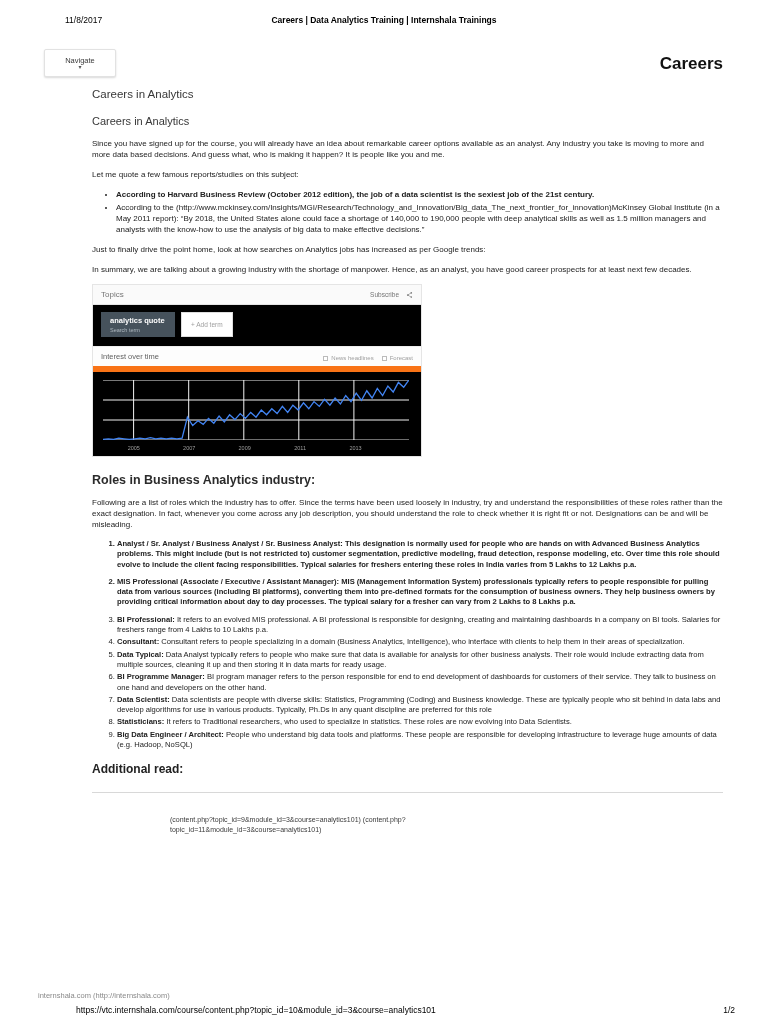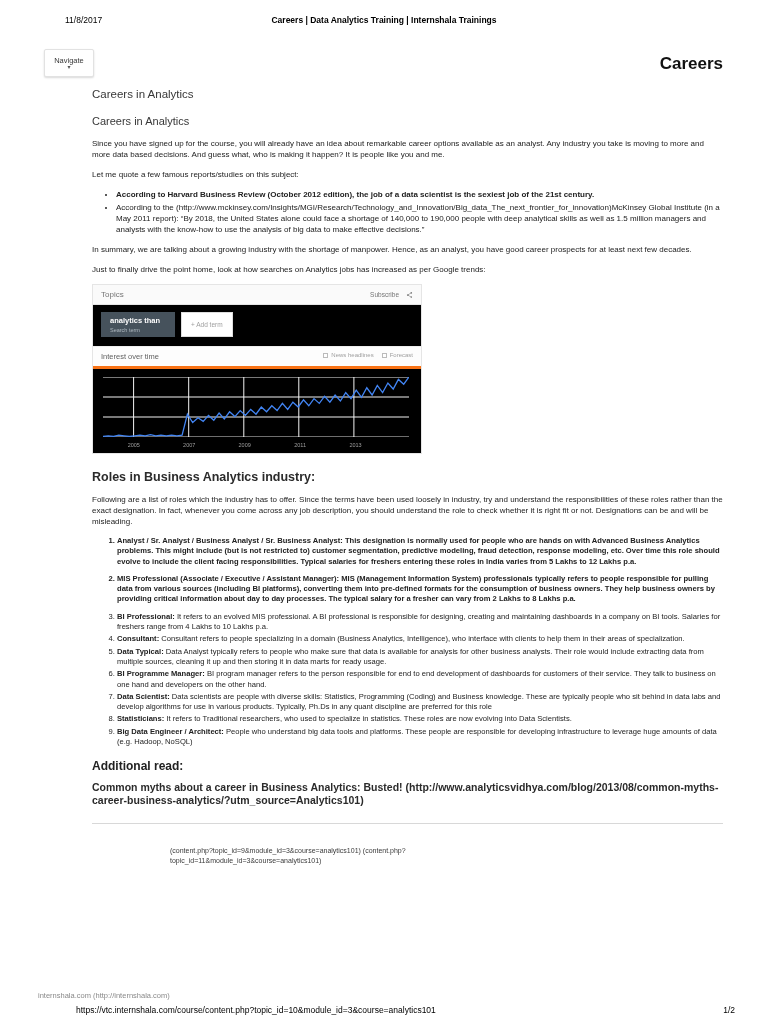--- a/index.html
+++ b/index.html
@@ -6,21 +6,21 @@
   html, body { margin: 0; padding: 0; }
   body {
     width: 768px; height: 1024px; position: relative; overflow: hidden;
     background: #ffffff; color: #1c1c1c;
     font-family: "Liberation Sans", "DejaVu Sans", sans-serif;
   }
   .print-date { position: absolute; top: 15px; left: 33px; font-size: 8.5px; color: #000; margin-left: 32px; }
   .print-title { position: absolute; top: 15px; left: 0; right: 0; text-align: center; font-size: 8.5px; font-weight: bold; color: #000; }
 
   .navigate-btn {
-    position: absolute; top: 49px; left: 44px; width: 50px; height: 28px;
+    position: absolute; top: 49px; left: 44px; width: 72px; height: 28px;
     background: #fff; border: 1px solid #e2e2e2; border-radius: 2px;
     box-shadow: 0 1px 2px rgba(0,0,0,0.15);
     display: flex; flex-direction: column; align-items: center; justify-content: center;
     font-size: 7.5px; color: #3a3a3a; cursor: pointer; padding: 0; font-family: inherit;
   }
   .navigate-btn .caret { font-size: 6px; line-height: 5px; color: #555; }
 
   .careers-title { position: absolute; top: 54px; right: 45px; font-size: 17px; font-weight: bold; color: #111; }
 
   .content { position: absolute; left: 92px; top: 88px; width: 631px; }
@@ -37,21 +37,21 @@
   .gt-header { display: flex; justify-content: space-between; align-items: center; padding: 5px 8px; background: #fafafa; border-bottom: 1px solid #e5e5e5; }
   .gt-topics { font-size: 8px; color: #757575; }
   .gt-actions { display: flex; align-items: center; gap: 7px; }
   .gt-subscribe { font-size: 6.5px; color: #757575; }
   .gt-share svg { display: block; }
   .gt-terms { display: flex; gap: 6px; padding: 7px 8px 9px; border-bottom: 1px solid #eee; }
   .gt-card { background: #46525c; color: #fff; padding: 4px 9px; min-width: 74px; }
   .gt-card-term { font-size: 7.5px; font-weight: bold; }
   .gt-card-sub { font-size: 5.5px; color: #aeb8bf; margin-top: 2px; }
   .gt-add { border: 1px solid #ddd; color: #9e9e9e; font-size: 6.5px; display: flex; align-items: center; padding: 0 9px; background: #fff; }
-  .gt-io-header { display: flex; justify-content: space-between; align-items: flex-start; padding: 5px 8px; border-bottom: 3px solid #f97316; background: #fdfdfd; }
+  .gt-io-header { display: flex; justify-content: space-between; align-items: flex-end; padding: 5px 8px; border-bottom: 6px solid #f97316; background: #fdfdfd; }
   .gt-io-label { font-size: 7.5px; color: #616161; }
   .gt-io-controls { display: flex; gap: 8px; align-items: center; }
   .gt-check { display: flex; align-items: center; gap: 3px; font-size: 6px; color: #9e9e9e; }
   .gt-checkbox { width: 5px; height: 5px; border: 1px solid #bbb; background: #fff; display: inline-block; }
   .gt-chart { position: relative; padding: 8px 10px 16px; }
   .gt-svg { display: block; }
   .gt-xlabels { position: absolute; left: 10px; right: 10px; bottom: 3px; height: 8px; font-size: 5.5px; color: #9e9e9e; }
   .gt-xlabels span { position: absolute; transform: translateX(-50%); }
 
   .h-roles { font-size: 12.5px; font-weight: 700; color: #2b2b2b; margin: 14px 0 10px; }
@@ -86,38 +86,38 @@
 
 <div class="content">
   <h1 class="h-main">Careers in Analytics</h1>
   <h2 class="h-sub">Careers in Analytics</h2>
   <p class="body">Since you have signed up for the course, you will already have an idea about remarkable career options available as an analyst. Any industry you take is moving to more and more data based decisions. And guess what, who is making it happen? It is people like you and me.</p>
   <p class="body">Let me quote a few famous reports/studies on this subject:</p>
   <ul class="reports">
       <li><strong>According to Harvard Business Review (October 2012 edition), the job of a data scientist is the sexiest job of the 21st century.</strong></li>
       <li>According to the (http://www.mckinsey.com/Insights/MGI/Research/Technology_and_Innovation/Big_data_The_next_frontier_for_innovation)McKinsey Global Institute (in a May 2011 report): “By 2018, the United States alone could face a shortage of 140,000 to 190,000 people with deep analytical skills as well as 1.5 million managers and analysts with the know-how to use the analysis of big data to make effective decisions.”</li>
     </ul>
+  <p class="body">Just to finally drive the point home, look at how searches on Analytics jobs has increased as per Google trends:</p>
   <p class="body">In summary, we are talking about a growing industry with the shortage of manpower. Hence, as an analyst, you have good career prospects for at least next few decades.</p>
-  <p class="body">Just to finally drive the point home, look at how searches on Analytics jobs has increased as per Google trends:</p>
 
   <div class="gt">
     <div class="gt-header">
       <span class="gt-topics">Topics</span>
       <span class="gt-actions">
         <span class="gt-subscribe">Subscribe</span>
         <span class="gt-share">
           <svg width="7" height="8" viewBox="0 0 24 24">
               <path fill="#757575" d="M18 16c-.8 0-1.5.3-2 .8L8.9 12.7c0-.2.1-.5.1-.7s0-.5-.1-.7L16 7.2c.5.5 1.2.8 2 .8 1.7 0 3-1.3 3-3s-1.3-3-3-3-3 1.3-3 3c0 .2 0 .5.1.7L8 9.8C7.5 9.3 6.8 9 6 9c-1.7 0-3 1.3-3 3s1.3 3 3 3c.8 0 1.5-.3 2-.8l7.1 4.2c0 .2-.1.4-.1.6 0 1.6 1.3 2.9 2.9 2.9s2.9-1.3 2.9-2.9-1.2-3-2.8-3z"></path>
             </svg>
         </span>
       </span>
     </div>
     <div class="gt-terms">
       <div class="gt-card">
-        <div class="gt-card-term">analytics than</div>
+        <div class="gt-card-term">analytics quote</div>
         <div class="gt-card-sub">Search term</div>
       </div>
       <div class="gt-add">
         <span>+ Add term</span>
       </div>
     </div>
     <div class="gt-io-header">
       <span class="gt-io-label">Interest over time</span>
       <span class="gt-io-controls">
         <span class="gt-check">
@@ -162,21 +162,20 @@
       <li><strong>Consultant: </strong>Consultant refers to people specializing in a domain (Business Analytics, Intelligence), who interface with clients to help them in their areas of specialization.</li>
       <li><strong>Data Typical: </strong>Data Analyst typically refers to people who make sure that data is available for analysis for other business analysts. Their role would include extracting data from multiple sources, cleaning it up and then storing it in data marts for ready usage.</li>
       <li><strong>BI Programme Manager: </strong>BI program manager refers to the person responsible for end to end development of dashboards for customers of their service. They talk to business on one hand and developers on the other hand.</li>
       <li><strong>Data Scientist: </strong>Data scientists are people with diverse skills: Statistics, Programming (Coding) and Business knowledge. These are typically people who sit behind in data labs and develop algorithms for use in various products. Typically, Ph.Ds in any quant discipline are preferred for this role</li>
       <li><strong>Statisticians: </strong>It refers to Traditional researchers, who used to specialize in statistics. These roles are now evolving into Data Scientists.</li>
       <li><strong>Big Data Engineer / Architect: </strong>People who understand big data tools and platforms. These people are responsible for developing infrastructure to leverage huge amounts of data (e.g. Hadoop, NoSQL)</li>
     </ol>
 
   <h3 class="h-add">Additional read:</h3>
   <div>
-      <div class="read-link">Common myths about a career in Business Analytics: Busted! (http://www.analyticsvidhya.com/blog/2013/08/common-myths-career-business-analytics/?utm_source=Analytics101)</div>
     </div>
 
   <hr class="rule">
   <div class="nav-links">(content.php?topic_id=9&amp;module_id=3&amp;course=analytics101) (content.php?topic_id=11&amp;module_id=3&amp;course=analytics101)</div>
 </div>
 
 <div class="site-link">internshala.com (http://internshala.com)</div>
 <div class="print-url">https://vtc.internshala.com/course/content.php?topic_id=10&amp;module_id=3&amp;course=analytics101</div>
 <div class="print-page">1/2</div>
 

